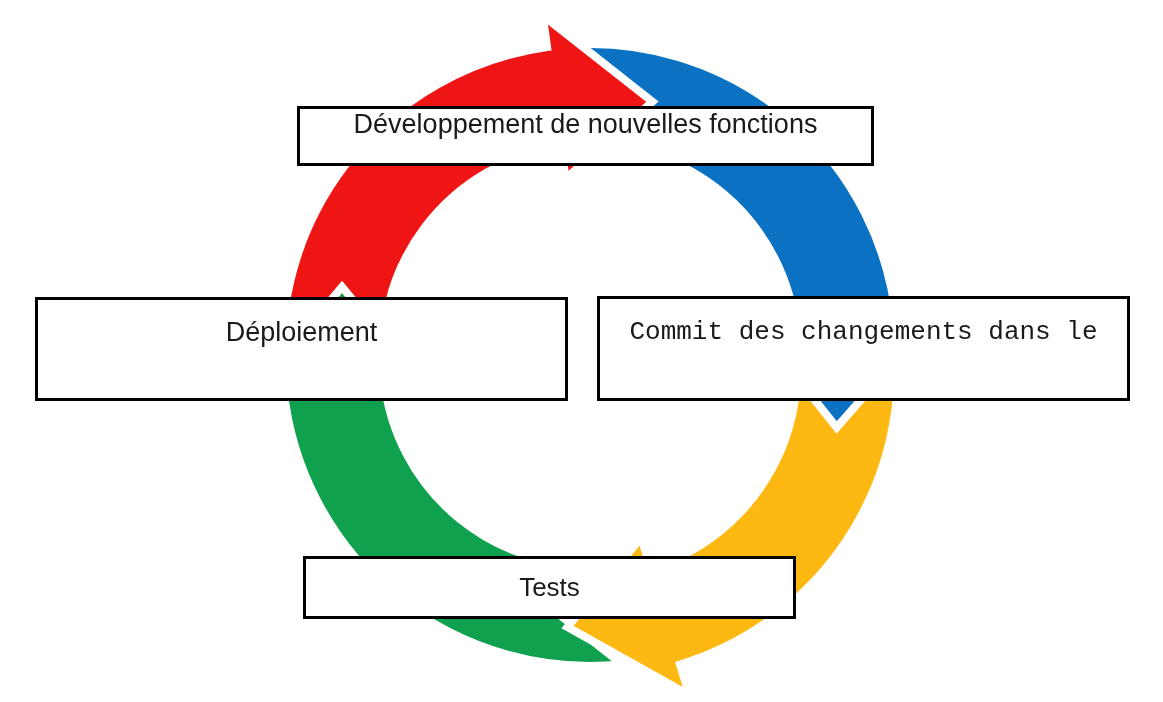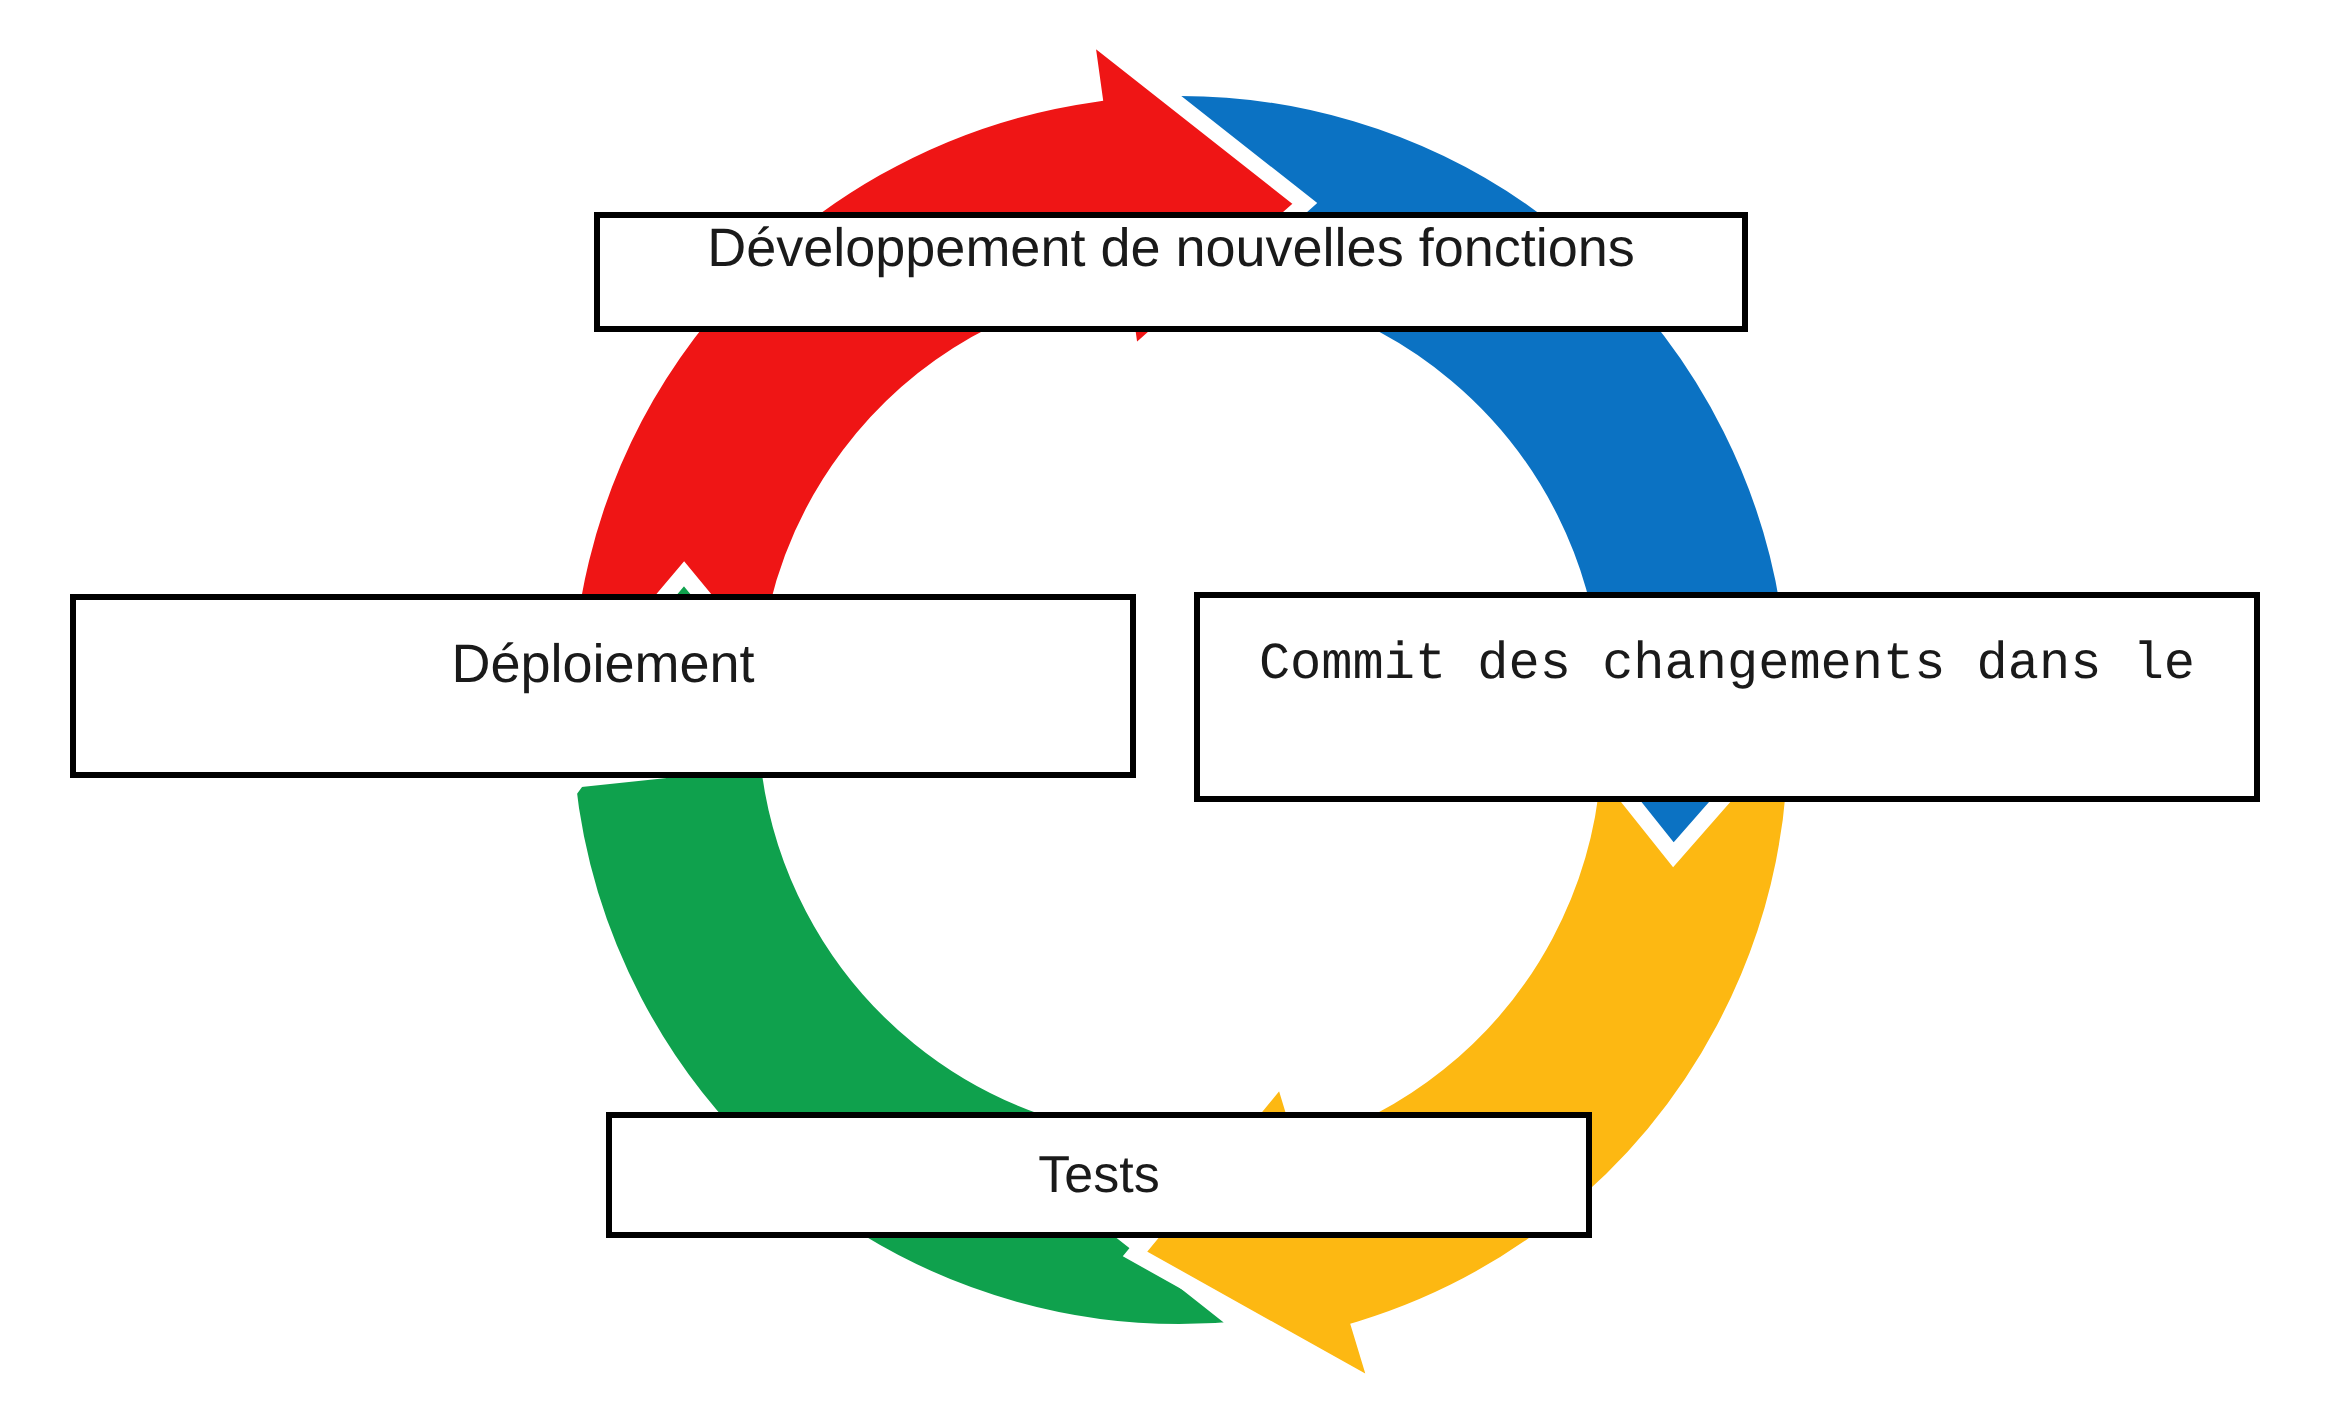--- a/index.html
+++ b/index.html
@@ -41,21 +41,21 @@
   }
   .box-right {
     left: 597px; top: 296px;
     width: 533px; height: 105px;
     padding-top: 13px;
     font-size: 26px;
     line-height: 40px;
   }
   .box-left {
     left: 35px; top: 297px;
-    width: 533px; height: 92px;
+    width: 533px; height: 104px;
     padding-top: 12px;
     font-size: 27px;
     line-height: 40px;
   }
   .box-bottom {
     left: 303px; top: 556px;
     width: 493px; height: 63px;
     display: flex; align-items: center; justify-content: center;
     font-size: 26px;
   }

